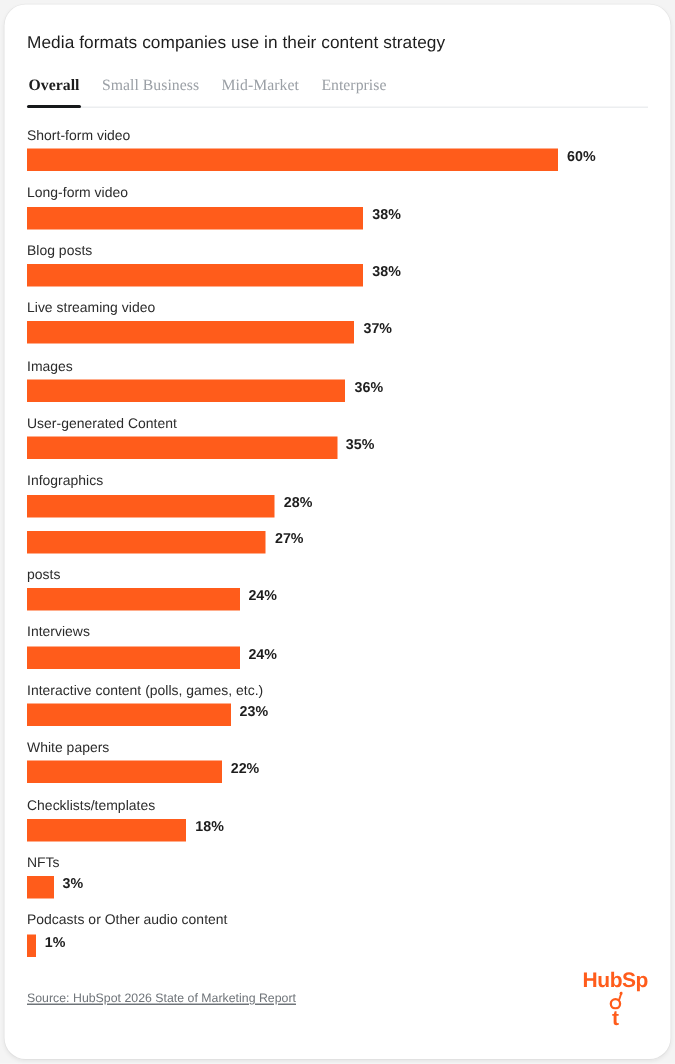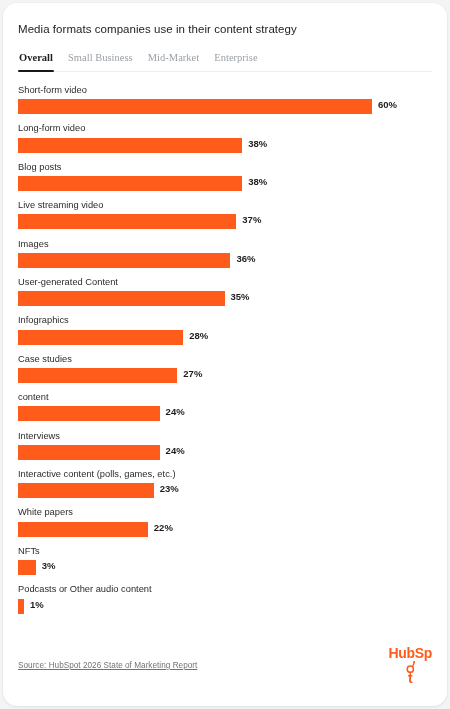--- a/index.html
+++ b/index.html
@@ -202,28 +202,27 @@
           </div>
         </div>
         <div class="bar-group">
           <div class="bar-label">Infographics</div>
           <div class="bar-row">
             <div class="bar-fill" style="background: rgb(255, 92, 27); width: 165.2px;"></div>
             <div class="bar-value">28%</div>
           </div>
         </div>
         <div class="bar-group">
-          <div class="bar-label">Case studies</div>
           <div class="bar-row">
             <div class="bar-fill" style="background: rgb(255, 92, 27); width: 159.3px;"></div>
             <div class="bar-value">27%</div>
           </div>
         </div>
         <div class="bar-group">
-          <div class="bar-label">content</div>
+          <div class="bar-label">posts</div>
           <div class="bar-row">
             <div class="bar-fill" style="background: rgb(255, 92, 27); width: 141.6px;"></div>
             <div class="bar-value">24%</div>
           </div>
         </div>
         <div class="bar-group">
           <div class="bar-label">Interviews</div>
           <div class="bar-row">
             <div class="bar-fill" style="background: rgb(255, 92, 27); width: 141.6px;"></div>
             <div class="bar-value">24%</div>
@@ -234,20 +233,27 @@
           <div class="bar-row">
             <div class="bar-fill" style="background: rgb(255, 92, 27); width: 135.7px;"></div>
             <div class="bar-value">23%</div>
           </div>
         </div>
         <div class="bar-group">
           <div class="bar-label">White papers</div>
           <div class="bar-row">
             <div class="bar-fill" style="background: rgb(255, 92, 27); width: 129.8px;"></div>
             <div class="bar-value">22%</div>
+          </div>
+        </div>
+        <div class="bar-group">
+          <div class="bar-label">Checklists/templates</div>
+          <div class="bar-row">
+            <div class="bar-fill" style="background: rgb(255, 92, 27); width: 106.2px;"></div>
+            <div class="bar-value">18%</div>
           </div>
         </div>
         <div class="bar-group">
           <div class="bar-label">NFTs</div>
           <div class="bar-row">
             <div class="bar-fill" style="background: rgb(255, 92, 27); width: 17.7px;"></div>
             <div class="bar-value">3%</div>
           </div>
         </div>
         <div class="bar-group">

